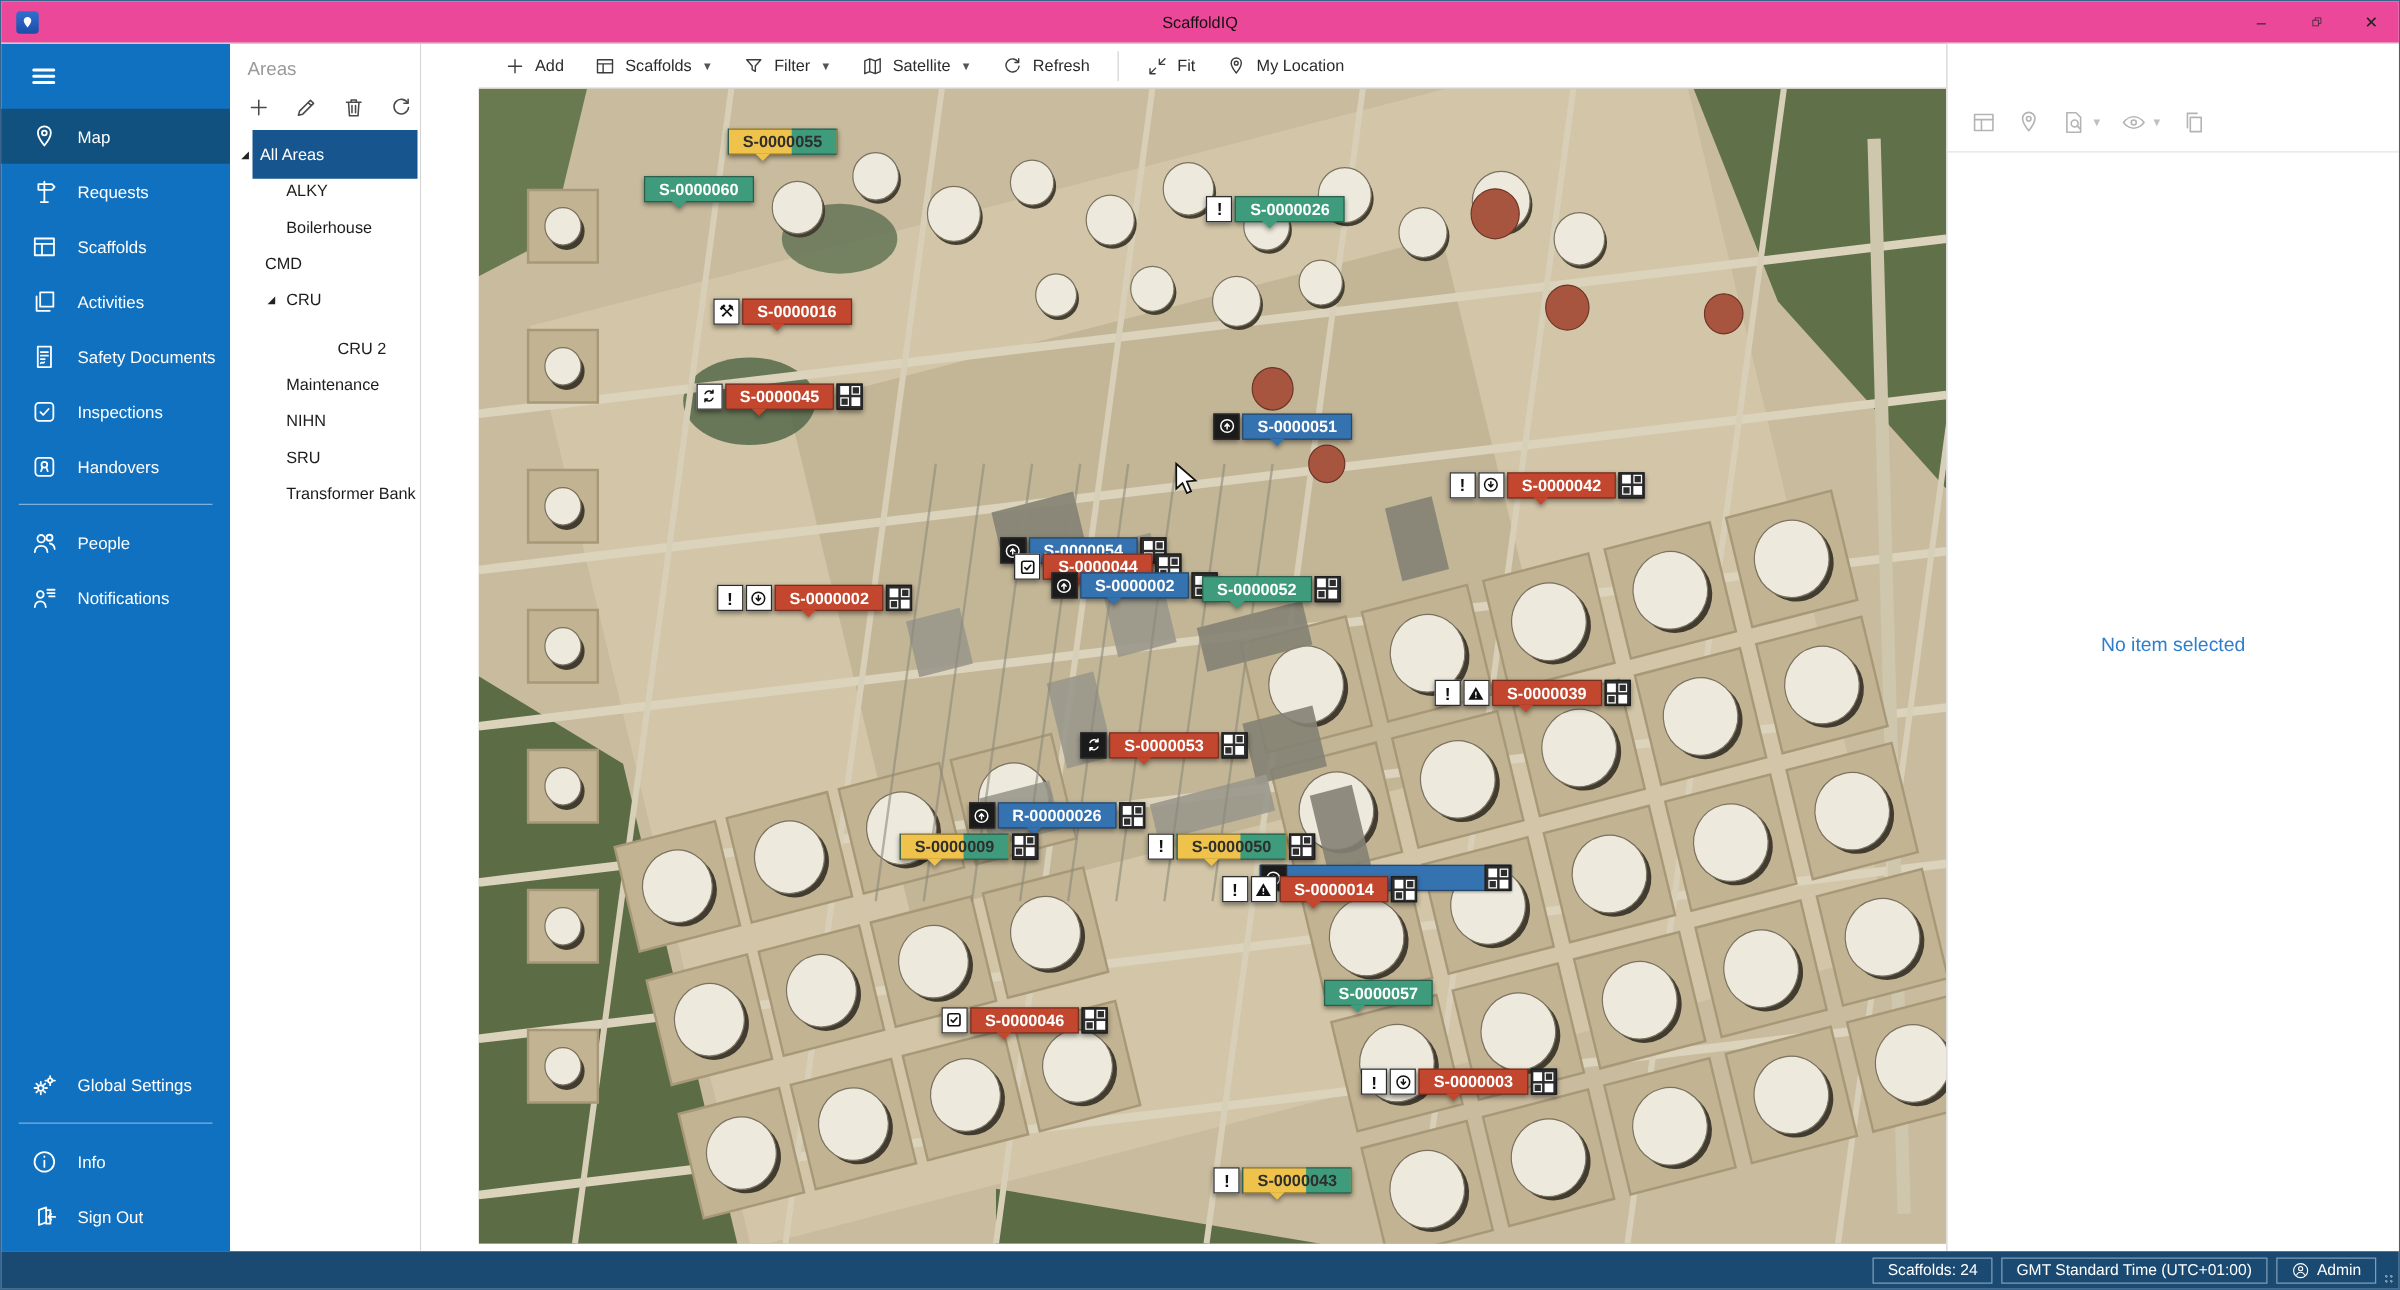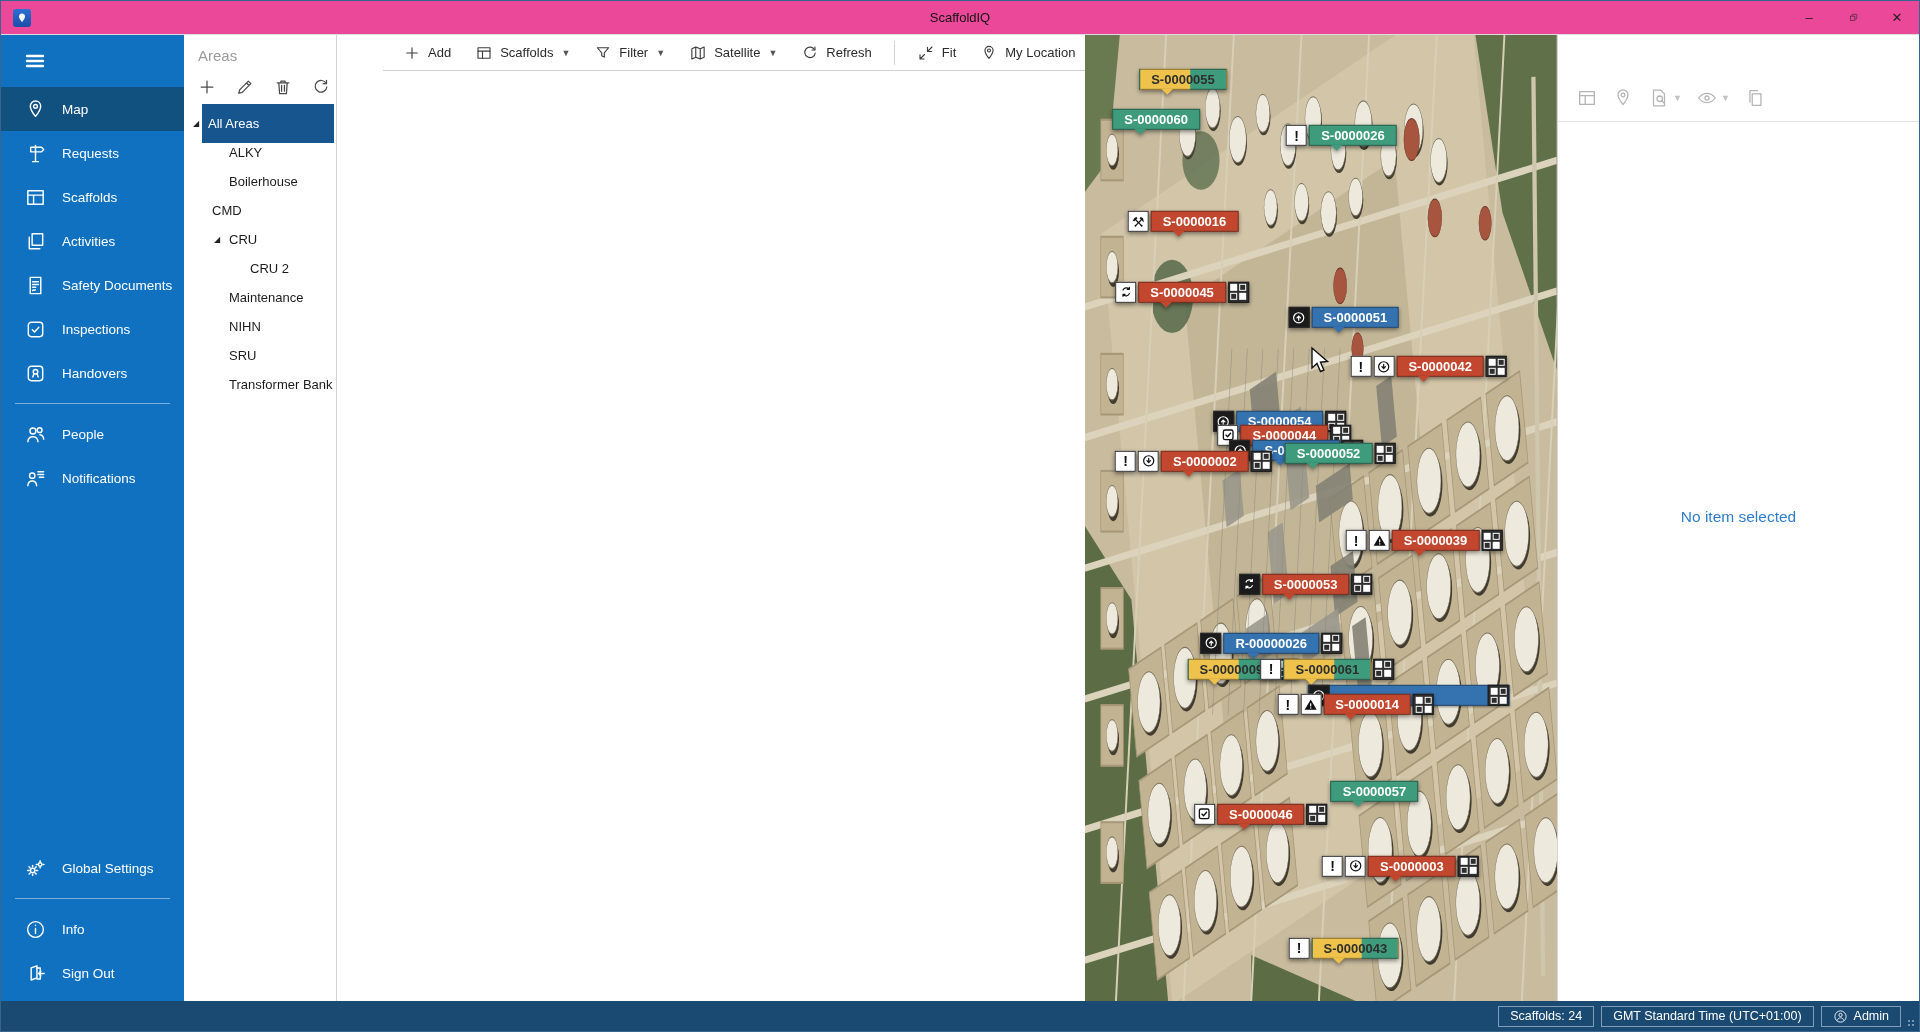--- a/index.html
+++ b/index.html
@@ -36,21 +36,21 @@
   .areas-tools { display:flex; gap:17px; padding:8px 0 10px 12px; align-items:center; }
   .areas-tool { width:21px; height:21px; color:#4a4a4a; display:flex; align-items:center; justify-content:center; }
   .areas-tool svg { width:20px; height:20px; stroke:currentColor; fill:none; stroke-width:1.5; stroke-linecap:round; stroke-linejoin:round; }
   .tree { flex:1; }
   .tree-row { height:29px; display:flex; align-items:center; font-size:13px; color:#1c1c1c; position:relative; }
   .tree-exp { width:12px; font-size:8px; color:#222; display:inline-block; text-align:center; flex:0 0 auto; }
   .tree-label { padding:0 6px; height:39px; display:flex; align-items:center; white-space:nowrap; }
   .tree-row.selected .tree-label { background:#17558E; color:#fff; flex:1; margin-right:2px; }
 
   
-  .content { width:1220px; flex:0 0 auto; display:flex; flex-direction:row; background:#fff;padding-left:46px; }
+  .content { width:1220px; flex:0 0 auto; display:flex; flex-direction:column; background:#fff;padding-left:46px; }
   .map-toolbar { height:36px; border-bottom:1px solid #cfcfcf; display:flex; align-items:center; padding-left:10px; gap:4px; flex:0 0 auto; }
   .tb-btn { display:flex; align-items:center; gap:7px; font-size:13px; color:#2b2b2b; padding:0 10px; height:28px; }
   .tb-btn svg { width:18px; height:18px; stroke:#3c3c3c; fill:none; stroke-width:1.5; stroke-linecap:round; stroke-linejoin:round; }
   .tb-caret { font-size:9px; color:#555; margin-left:1px; }
   .tb-sep { width:1px; height:24px; background:#d5d5d5; margin:0 8px; }
 
   
   .map { position:relative; flex:1; overflow:hidden; background:#C9BB9E; }
   .map svg.bg { position:absolute; inset:0; width:100%; height:100%; }
   .map-strip { height:6px; background:#fff; flex:0 0 auto; }
@@ -286,21 +286,21 @@
             <span class="tree-label">Boilerhouse</span>
           </div>
           <div class="tree-row" style="padding-left: 10px;">
             <span class="tree-exp"></span>
             <span class="tree-label">CMD</span>
           </div>
           <div class="tree-row" style="padding-left: 27px;">
             <span class="tree-exp">◢</span>
             <span class="tree-label">CRU</span>
           </div>
-          <div class="tree-row" style="padding-left: 48px;">
+          <div class="tree-row" style="padding-left: 68px; margin-top: 10px;">
             <span class="tree-exp"></span>
             <span class="tree-label">CRU 2</span>
           </div>
           <div class="tree-row" style="padding-left: 27px;">
             <span class="tree-exp"></span>
             <span class="tree-label">Maintenance</span>
           </div>
           <div class="tree-row" style="padding-left: 27px;">
             <span class="tree-exp"></span>
             <span class="tree-label">NIHN</span>
@@ -807,21 +807,21 @@
                 <i></i>
                 <i class="hollow"></i>
                 <i class="hollow"></i>
                 <i></i>
               </span>
             </div>
           </div>
           <div class="map-tag" style="left: 51.3%; top: 65.8%;">
             <div class="tag-row">
               <span class="tag-iconbox">!</span>
-              <span class="tag-body split">S-0000061</span>
+              <span class="tag-body split">S-0000050</span>
               <span class="tag-grid">
                 <i></i>
                 <i class="hollow"></i>
                 <i class="hollow"></i>
                 <i></i>
               </span>
             </div>
           </div>
           <div class="map-tag" style="left: 57.3%; top: 69.5%;">
             <div class="tag-row">

